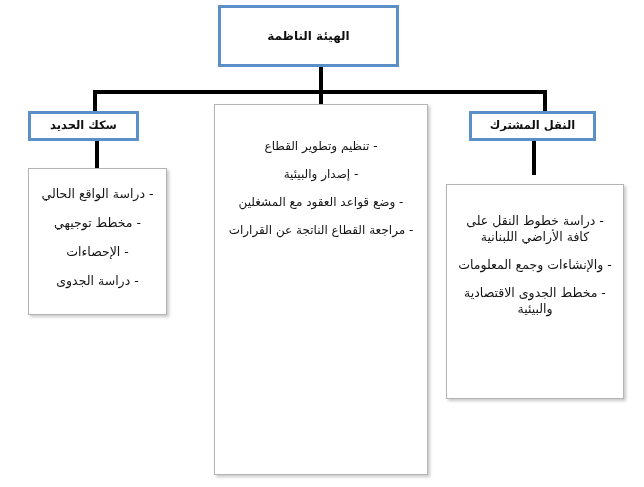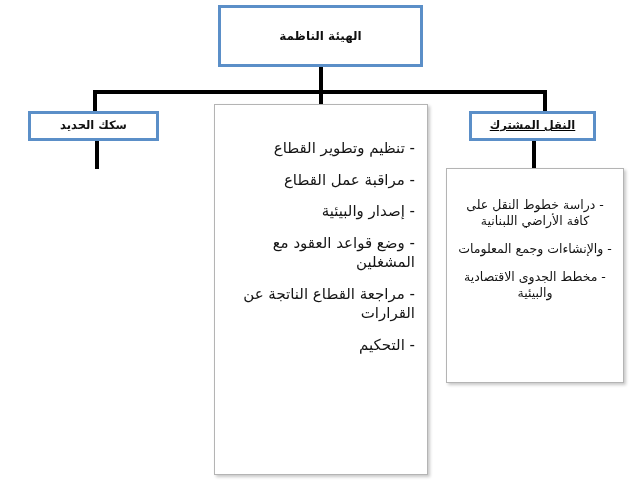--- a/index.html
+++ b/index.html
@@ -45,55 +45,55 @@
   }
   .hdr-box .hdr-label {
     font-weight: bold;
     font-size: 11.5px;
     color: #111111;
     letter-spacing: 0;
     line-height: 1.2;
     text-align: center;
     white-space: nowrap;
   }
-  #box-root   { left: 218px; top: 5px;   width: 205px; height: 62px; }
+  #box-root   { left: 218px; top: 5px;   width: 181px; height: 62px; }
   #box-root .hdr-label { font-size: 12px; }
-  #box-left   { left: 28px;  top: 111px; width: 131px; height: 30px; }
-  #box-right  { left: 469px; top: 111px; width: 127px; height: 30px; text-decoration: underline; }
+  #box-left   { left: 28px;  top: 111px; width: 111px; height: 30px; }
+  #box-right  { left: 469px; top: 111px; width: 127px; height: 30px; }
 
   
   .content-box {
     position: absolute;
     box-sizing: border-box;
     background: #ffffff;
     border: 1px solid #b4b4b4;
     box-shadow: 2px 2px 3px rgba(0,0,0,0.22);
     direction: rtl;
     text-align: center;
     overflow: hidden;
   }
   #content-center { left: 214px; top: 104px; width: 214px; height: 371px; padding: 34px 12px 10px; }
   #content-left   { left: 28px;  top: 168px; width: 139px; height: 147px; padding: 17px 8px 8px; }
-  #content-right  { left: 446px; top: 168px; width: 178px; height: 215px; padding: 28px 8px 8px; }
+  #content-right  { left: 446px; top: 184px; width: 178px; height: 215px; padding: 28px 8px 8px; }
 
   .task-list {
     margin: 0;
     padding: 0;
     list-style: none;
   }
   .task-item {
     font-size: 12.5px;
     color: #151515;
     line-height: 1.28;
     margin: 0 0 11px 0;
     text-align: center;
     direction: rtl;
     unicode-bidi: isolate;
   }
-  #content-center .task-item { font-size: 15px; margin-bottom: 12.5px; text-align: right; }
+  #content-center .task-item { font-size: 12px; margin-bottom: 12.5px; }
   #content-left   .task-item { font-size: 12.5px; margin-bottom: 13px; }
   #content-right  .task-item { font-size: 12.5px; margin-bottom: 12px; }
   .task-item:last-child { margin-bottom: 0; }
 </style>
 </head>
 <body>
 
 <div id="chart-root">
 
   <div class="conn conn-v-root"></div>
@@ -109,29 +109,35 @@
   </div>
 
   <div class="hdr-box" id="box-left">
     <span class="hdr-label">سكك الحديد</span>
   </div>
 
   <div class="hdr-box" id="box-right">
     <span class="hdr-label">النقل المشترك</span>
   </div>
 
+  <div class="content-box" id="content-left">
+    <ul class="task-list">
+      <li class="task-item">- دراسة الواقع الحالي</li>
+      <li class="task-item">- مخطط توجيهي</li>
+      <li class="task-item">- الإحصاءات</li>
+      <li class="task-item">- دراسة الجدوى</li>
+    </ul>
+  </div>
 
   <div class="content-box" id="content-center">
     <ul class="task-list">
       <li class="task-item">- تنظيم وتطوير القطاع</li>
-      <li class="task-item">- مراقبة عمل القطاع</li>
       <li class="task-item">- إصدار والبيئية</li>
       <li class="task-item">- وضع قواعد العقود مع المشغلين</li>
       <li class="task-item">- مراجعة القطاع الناتجة عن القرارات</li>
-      <li class="task-item">- التحكيم</li>
     </ul>
   </div>
 
   <div class="content-box" id="content-right">
     <ul class="task-list">
       <li class="task-item">- دراسة خطوط النقل على كافة الأراضي اللبنانية</li>
       <li class="task-item">- والإنشاءات وجمع المعلومات</li>
       <li class="task-item">- مخطط الجدوى الاقتصادية والبيئية</li>
     </ul>
   </div>

